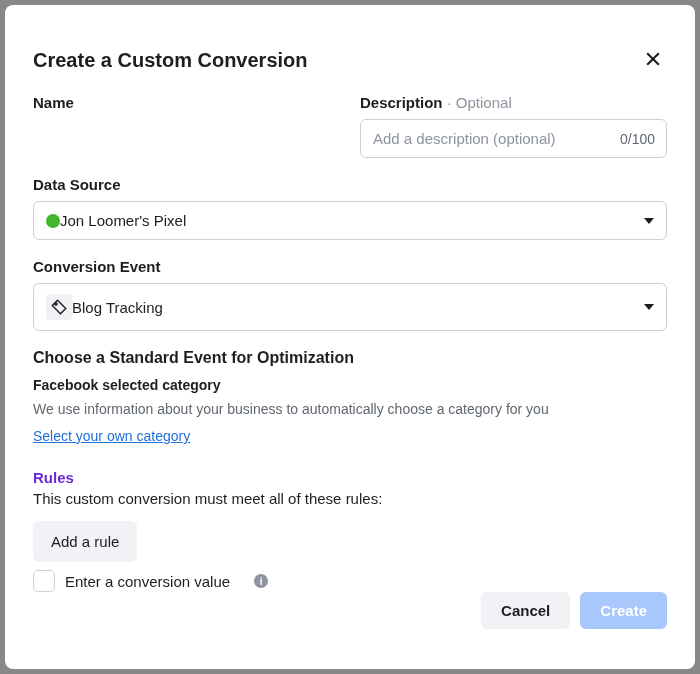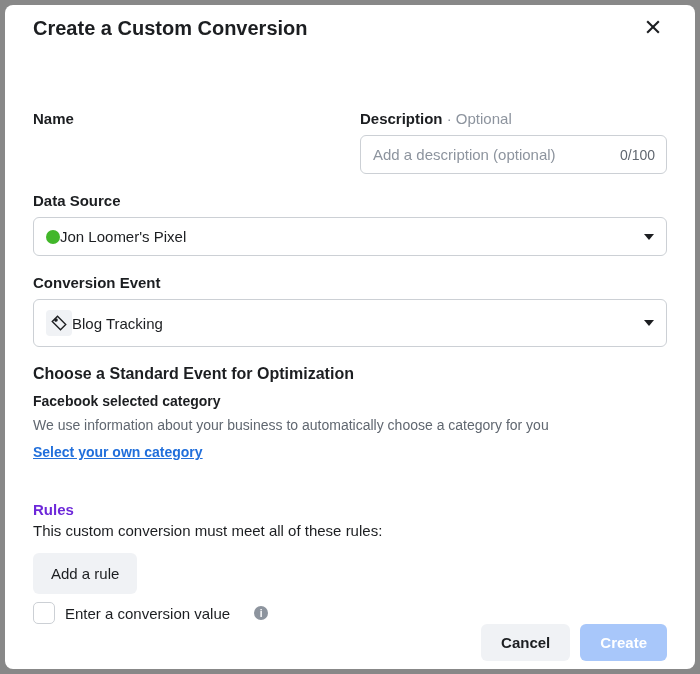--- a/index.html
+++ b/index.html
@@ -14,21 +14,21 @@
       height: 674px;
       display: flex;
       align-items: center;
       justify-content: center;
     }
     .modal {
       background: #fff;
       border-radius: 8px;
       width: 690px;
       height: 664px;
-      padding: 8px 28px;
+      padding: 40px 28px;
       position: relative;
       display: flex;
       flex-direction: column;
     }
     .modal-header {
       display: flex;
       justify-content: space-between;
       align-items: center;
       margin-bottom: 18px;
     }
@@ -45,21 +45,20 @@
       color: #1c1e21;
     }
     .close-btn svg {
       width: 20px;
       height: 20px;
     }
     .row {
       display: flex;
       gap: 20px;
       margin-bottom: 18px;
-      margin-top: 48px;
     }
     .col {
       flex: 1;
       display: flex;
       flex-direction: column;
     }
     .field-label {
       font-size: 15px;
       font-weight: 700;
       color: #1c1e21;
@@ -156,21 +155,20 @@
     .opt-desc {
       font-size: 14px;
       color: #606770;
       margin-bottom: 10px;
     }
     .link {
       font-size: 14px;
       color: #216fdb;
       text-decoration: underline;
       cursor: pointer;
-      font-weight: bold;
     }
     .rules-heading {
       font-size: 15px;
       font-weight: 700;
       color: #6d28d9;
       margin-bottom: 4px;
     }
     .rules-desc {
       font-size: 15px;
       color: #1c1e21;

